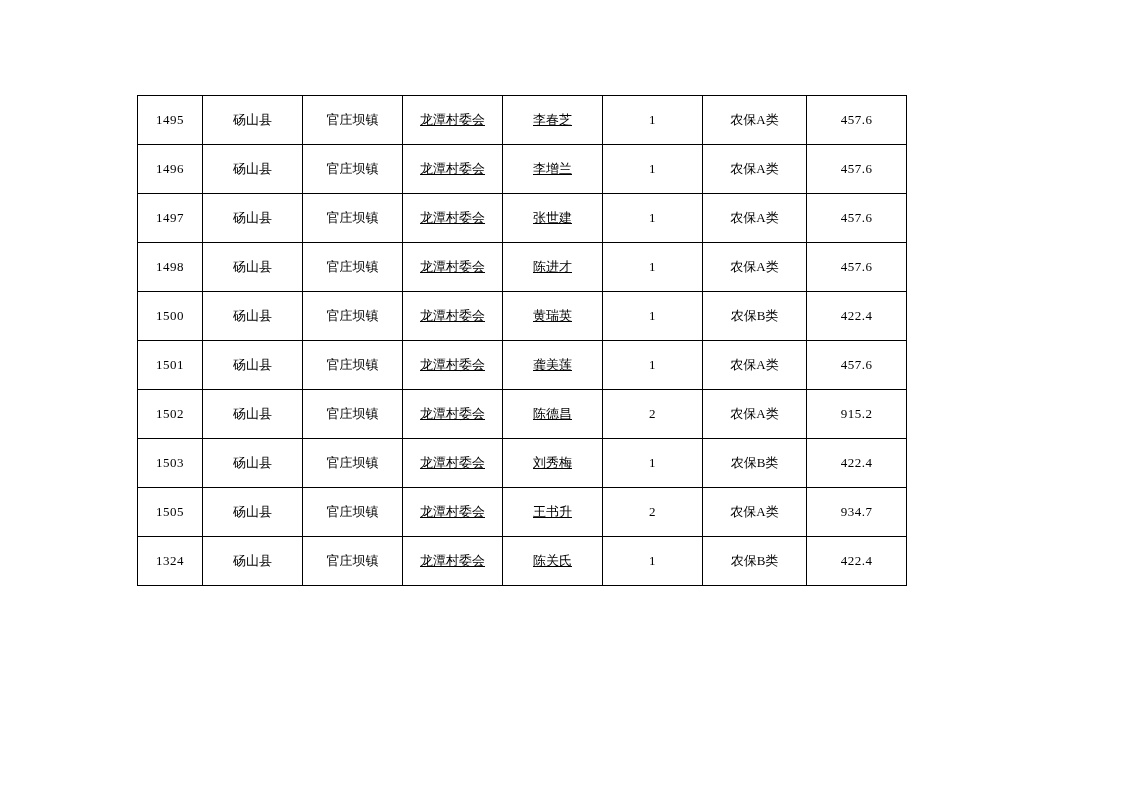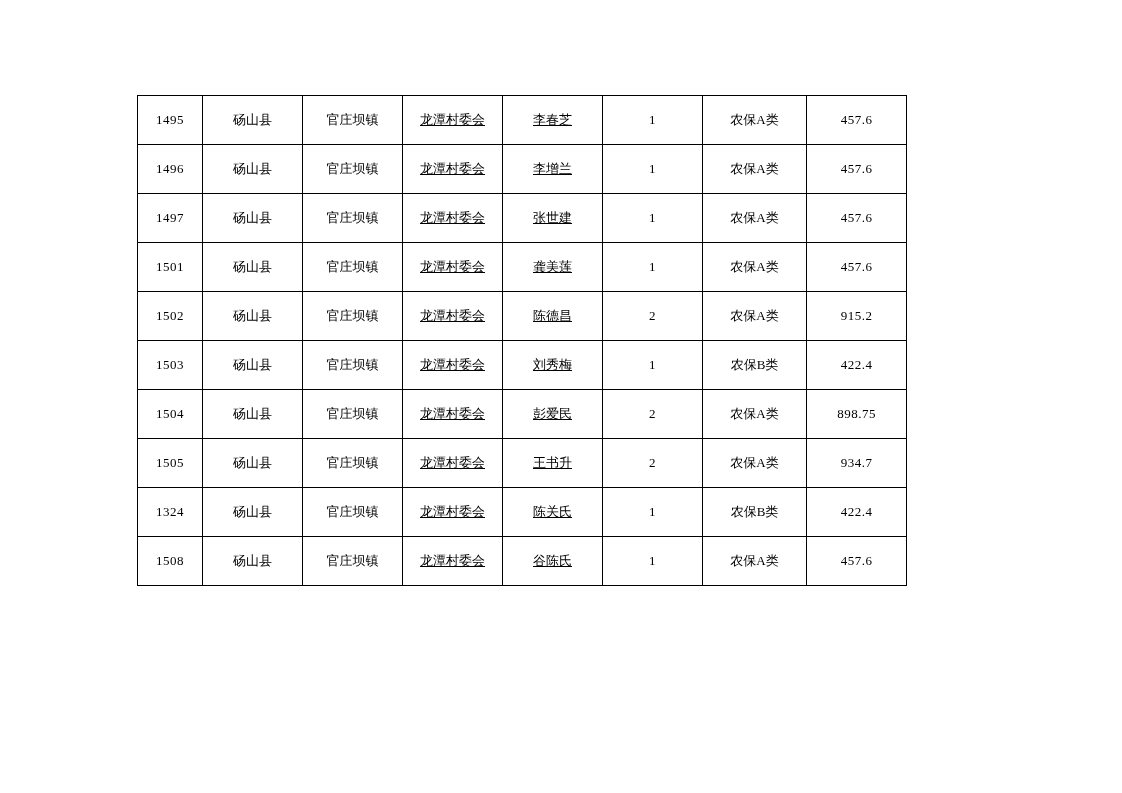--- a/index.html
+++ b/index.html
@@ -86,20 +86,40 @@
             <td class="c-index num">1497</td>
             <td class="c-county">砀山县</td>
             <td class="c-town">官庄坝镇</td>
             <td class="c-village">龙潭村委会</td>
             <td class="c-name">张世建</td>
             <td class="c-count num">1</td>
             <td class="c-type">农保A类</td>
             <td class="c-amount num">457.6</td>
           </tr>
           <tr>
+            <td class="c-index num">1498</td>
+            <td class="c-county">砀山县</td>
+            <td class="c-town">官庄坝镇</td>
+            <td class="c-village">龙潭村委会</td>
+            <td class="c-name">陈进才</td>
+            <td class="c-count num">1</td>
+            <td class="c-type">农保A类</td>
+            <td class="c-amount num">457.6</td>
+          </tr>
+          <tr>
+            <td class="c-index num">1500</td>
+            <td class="c-county">砀山县</td>
+            <td class="c-town">官庄坝镇</td>
+            <td class="c-village">龙潭村委会</td>
+            <td class="c-name">黄瑞英</td>
+            <td class="c-count num">1</td>
+            <td class="c-type">农保B类</td>
+            <td class="c-amount num">422.4</td>
+          </tr>
+          <tr>
             <td class="c-index num">1501</td>
             <td class="c-county">砀山县</td>
             <td class="c-town">官庄坝镇</td>
             <td class="c-village">龙潭村委会</td>
             <td class="c-name">龚美莲</td>
             <td class="c-count num">1</td>
             <td class="c-type">农保A类</td>
             <td class="c-amount num">457.6</td>
           </tr>
           <tr>
@@ -116,55 +136,35 @@
             <td class="c-index num">1503</td>
             <td class="c-county">砀山县</td>
             <td class="c-town">官庄坝镇</td>
             <td class="c-village">龙潭村委会</td>
             <td class="c-name">刘秀梅</td>
             <td class="c-count num">1</td>
             <td class="c-type">农保B类</td>
             <td class="c-amount num">422.4</td>
           </tr>
           <tr>
-            <td class="c-index num">1504</td>
-            <td class="c-county">砀山县</td>
-            <td class="c-town">官庄坝镇</td>
-            <td class="c-village">龙潭村委会</td>
-            <td class="c-name">彭爱民</td>
-            <td class="c-count num">2</td>
-            <td class="c-type">农保A类</td>
-            <td class="c-amount num">898.75</td>
-          </tr>
-          <tr>
             <td class="c-index num">1505</td>
             <td class="c-county">砀山县</td>
             <td class="c-town">官庄坝镇</td>
             <td class="c-village">龙潭村委会</td>
             <td class="c-name">王书升</td>
             <td class="c-count num">2</td>
             <td class="c-type">农保A类</td>
             <td class="c-amount num">934.7</td>
           </tr>
           <tr>
             <td class="c-index num">1324</td>
             <td class="c-county">砀山县</td>
             <td class="c-town">官庄坝镇</td>
             <td class="c-village">龙潭村委会</td>
             <td class="c-name">陈关氏</td>
             <td class="c-count num">1</td>
             <td class="c-type">农保B类</td>
             <td class="c-amount num">422.4</td>
           </tr>
-          <tr>
-            <td class="c-index num">1508</td>
-            <td class="c-county">砀山县</td>
-            <td class="c-town">官庄坝镇</td>
-            <td class="c-village">龙潭村委会</td>
-            <td class="c-name">谷陈氏</td>
-            <td class="c-count num">1</td>
-            <td class="c-type">农保A类</td>
-            <td class="c-amount num">457.6</td>
-          </tr>
         </tbody>
     </table>
   </div>
 </div>
 
 </body></html>

